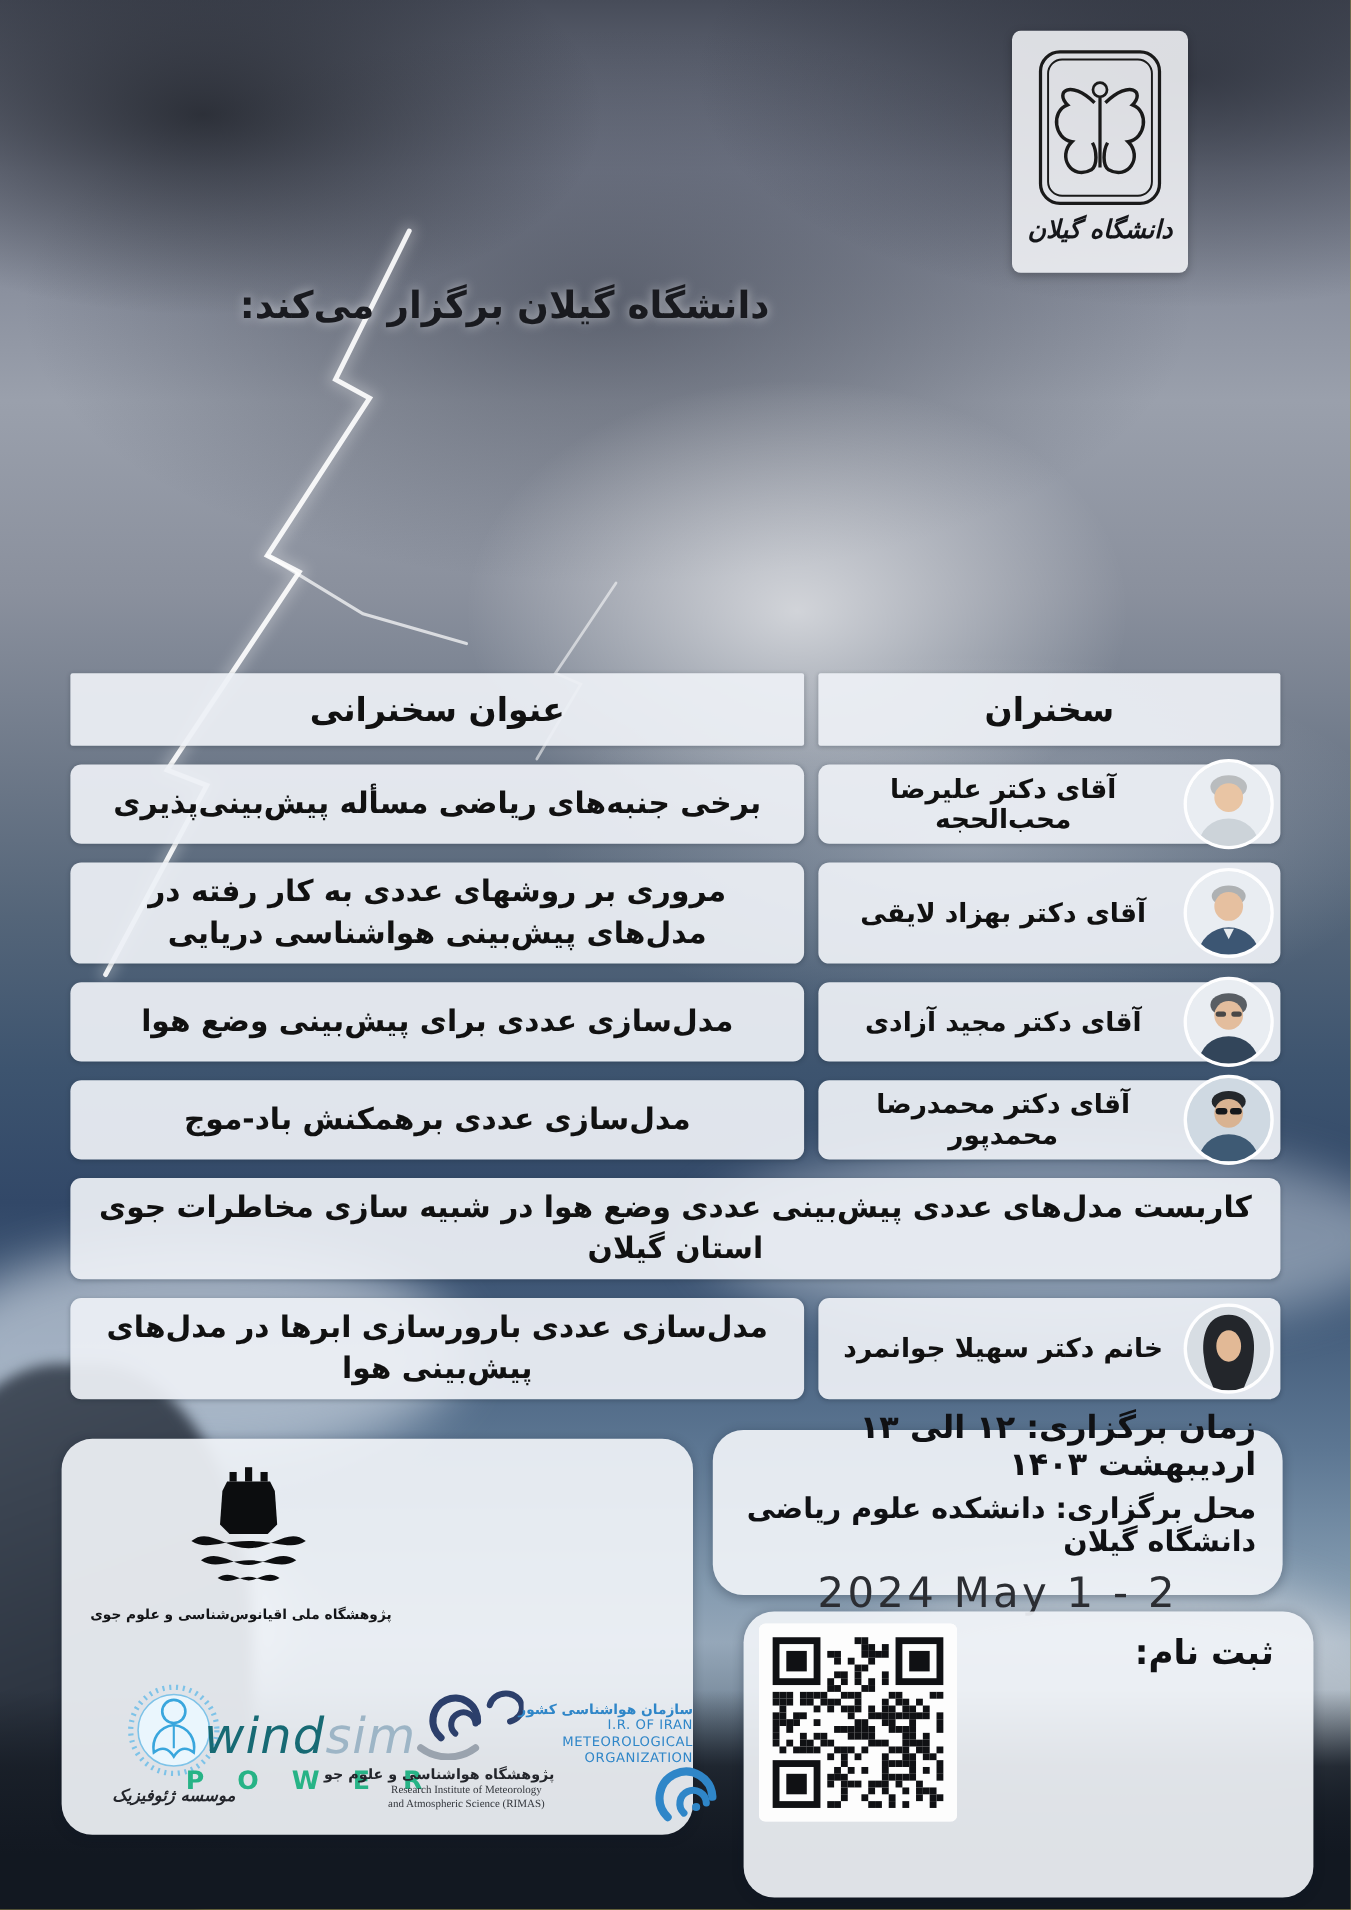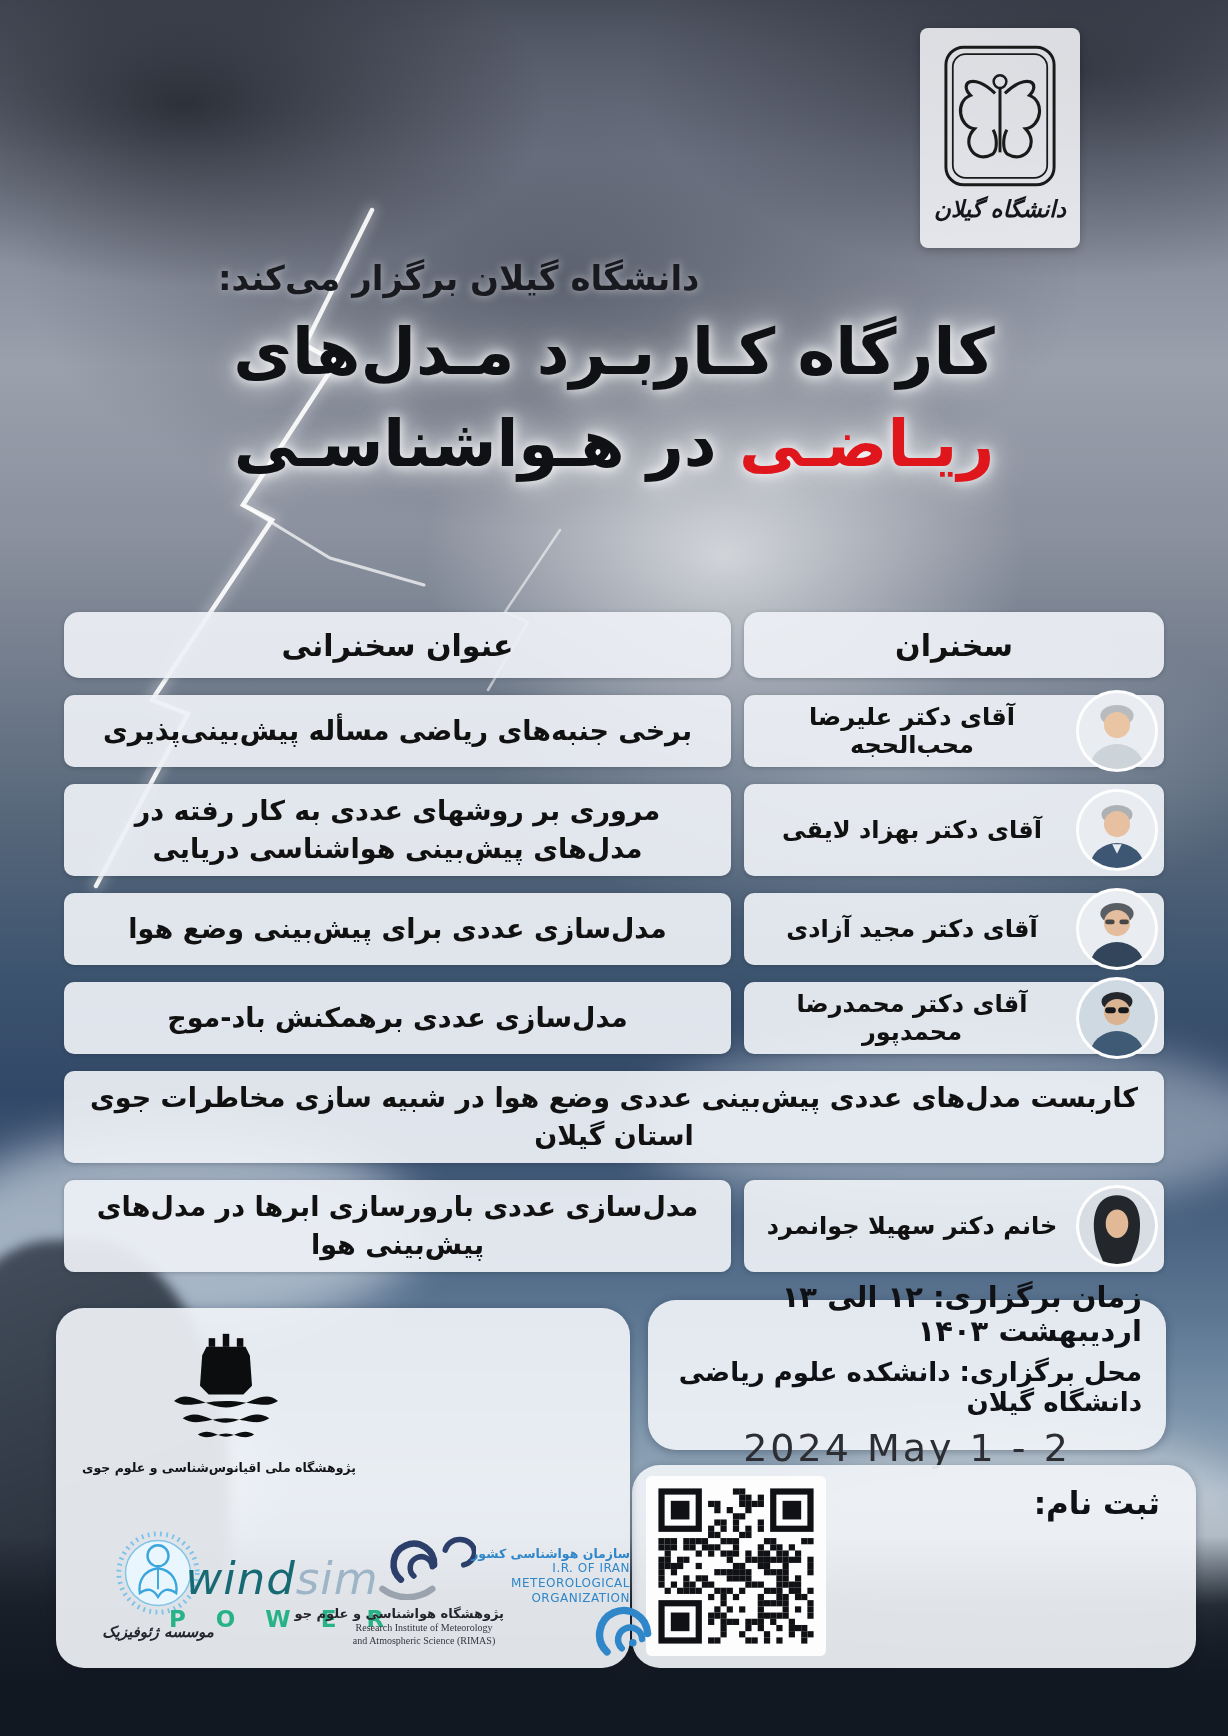--- a/index.html
+++ b/index.html
@@ -56,21 +56,21 @@
   .big-title .red{color:#e0161d;}
   
   .tbl{position:absolute;z-index:2;left:64px;top:612px;width:1100px;
     display:flex;flex-direction:column;gap:17px;}
   .trow{display:flex;gap:13px;}
   .cell{
     background:rgba(237,240,245,.93);border-radius:10px;
     display:flex;align-items:center;justify-content:center;text-align:center;
     box-shadow:0 1px 4px rgba(20,30,45,.25);
   }
-  .hcell{border-radius:15px;height:66px;font-size:30px;font-weight:bold;}
+  .hcell{border-radius:2px;height:66px;font-size:30px;font-weight:bold;}
   .speaker-col{flex:0 0 420px;}
   .title-col{flex:1 1 auto;}
   .speaker-cell{flex:0 0 420px;position:relative;min-height:72px;
     font-size:24px;font-weight:bold;padding-left:12px;padding-right:96px;box-sizing:border-box;}
   .title-cell{flex:1 1 auto;min-height:72px;font-size:27px;font-weight:bold;
     padding:8px 24px;box-sizing:border-box;line-height:38px;}
   .avatar{
     position:absolute;left:auto;right:6px;top:50%;transform:translateY(-50%);
     width:82px;height:82px;border-radius:50%;overflow:hidden;
     border:3px solid rgba(255,255,255,.95);background:#e7ebef;box-sizing:border-box;z-index:3;
@@ -84,21 +84,21 @@
   .a6{--hijab:#23262b;--skin:#e2b996;}
   
   .panel{position:absolute;z-index:2;background:rgba(240,243,247,.92);
     border-radius:28px;box-shadow:0 2px 10px rgba(10,20,35,.3);}
   .sponsors-box{left:56px;top:1308px;width:574px;height:360px;}
   .info-box{left:648px;top:1300px;width:518px;height:150px;padding:16px 24px;box-sizing:border-box;
     display:flex;flex-direction:column;align-items:center;justify-content:center;gap:9px;}
   .info-date{font-size:29px;font-weight:bold;color:#101114;}
   .info-venue{font-size:26px;font-weight:bold;color:#101114;}
   .info-en{font-size:38px;color:#2c2e33;direction:ltr;letter-spacing:3px;font-weight:400;}
-  .reg-box{left:632px;top:1465px;width:518px;height:203px;padding-left:46px;}
+  .reg-box{left:676px;top:1465px;width:518px;height:260px;}
   .reg-label{position:absolute;top:20px;right:36px;font-size:31px;font-weight:bold;color:#101114;}
   .qr{position:absolute;left:14px;top:11px;width:180px;height:180px;background:#fdfdfd;border-radius:6px;}
   
   .sp-inio{position:absolute;left:40px;top:14px;width:260px;text-align:center;color:#131417;}
   .sp-inio-cap{font-size:12.5px;font-weight:bold;white-space:nowrap;margin-top:2px;}
   .sp-ut{position:absolute;left:43px;top:222px;width:118px;text-align:center;}
   .sp-ut-cap{font-size:15px;font-style:italic;font-weight:bold;color:#23252b;margin-top:3px;white-space:nowrap;}
   .sp-windsim{position:absolute;left:108px;top:248px;width:236px;text-align:center;direction:ltr;}
   .ws-top{font-size:45px;line-height:46px;font-style:italic;letter-spacing:1px;}
   .ws-wind{color:#176a74;}
@@ -141,25 +141,20 @@
       <circle cx="60" cy="40" r="6.5" fill="none" stroke="#1a1a1a" stroke-width="2.5"></circle>
       <line x1="60" y1="47" x2="60" y2="112" stroke="#1a1a1a" stroke-width="3"></line>
       <path d="M55 52 C32 30, 18 42, 30 54 C14 60, 18 86, 34 88 C20 102, 34 124, 52 114 C58 110, 57 96, 53 89" fill="none" stroke="#1a1a1a" stroke-width="3.2"></path>
       <path d="M65 52 C88 30, 102 42, 90 54 C106 60, 102 86, 86 88 C100 102, 86 124, 68 114 C62 110, 63 96, 67 89" fill="none" stroke="#1a1a1a" stroke-width="3.2"></path>
     </svg>
     <div class="uog-caption">دانشگاه گیلان</div>
   </div>
 
   <div class="presents" style="left:auto;right:0;width:1010px;text-align:left;">دانشگاه گیلان برگزار می‌کند:</div>
 
-  <h1 class="big-title">
-    <span>کارگاه کـاربـرد مـدل‌های</span><br>
-    <span class="red">ریـاضـی</span>
-    <span>در هـواشناسـی</span>
-  </h1>
 
   <div class="tbl">
     <div class="trow">
       <div class="cell hcell speaker-col">سخنران</div>
       <div class="cell hcell title-col">عنوان سخنرانی</div>
     </div>
 
     <div class="trow">
       <div class="cell speaker-cell">
         <span>آقای دکتر علیرضا محب‌الحجه</span>

